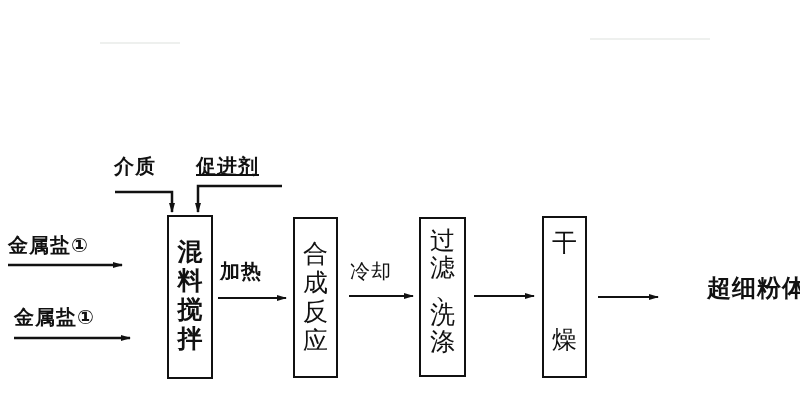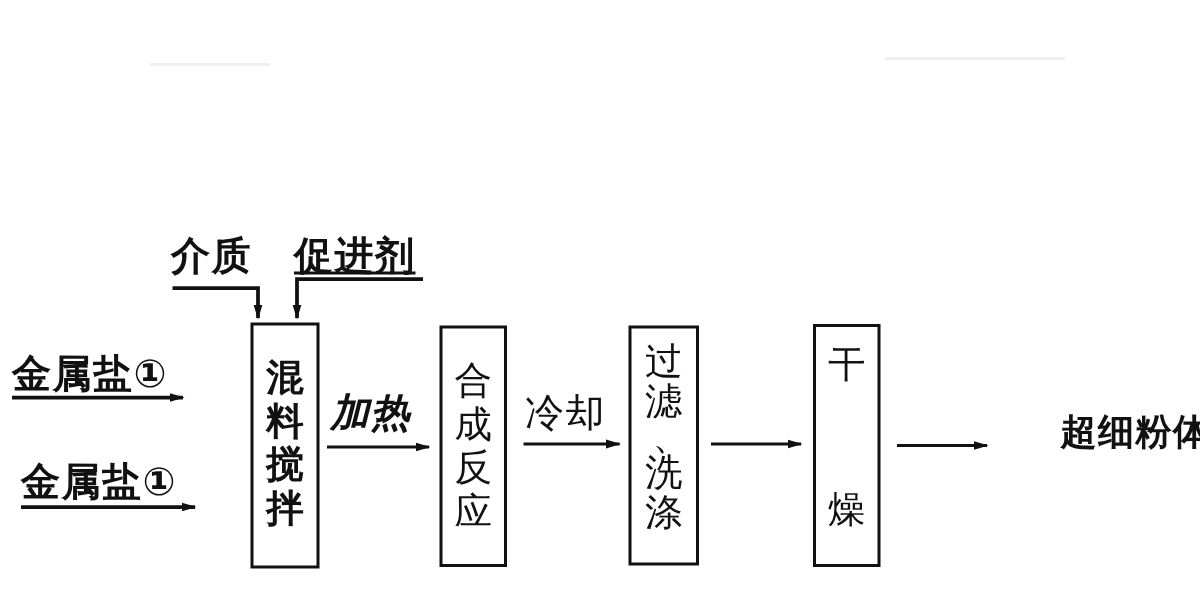--- a/index.html
+++ b/index.html
@@ -1,20 +1,20 @@
 <!DOCTYPE html>
 <html><head>
 <meta charset="utf-8">
 <style>
   html, body { margin:0; padding:0; }
   body { width:800px; height:405px; background:#ffffff; position:relative; overflow:hidden;
          font-family:"DejaVu Sans", sans-serif; color:#111; }
   .box { position:absolute; border:2.5px solid #111; box-sizing:border-box; background:#fff; }
   .vtext { position:absolute; left:0; right:0; text-align:center; font-size:25px; font-weight:bold; line-height:29px; }
-  .label { position:absolute; font-size:26px; font-weight:bold; white-space:nowrap; letter-spacing:1px; }
+  .label { position:absolute; font-size:20px; font-weight:bold; white-space:nowrap; letter-spacing:1px; }
   svg.lines { position:absolute; left:0; top:0; }
   .faint { position:absolute; background:#eef0ee; }
 </style>
 </head>
 <body>
 
 <div class="faint" style="left:100px;top:42px;width:80px;height:2px;"></div>
 <div class="faint" style="left:590px;top:38px;width:120px;height:2px;"></div>
 
 <svg class="lines" width="800" height="405">
@@ -44,21 +44,21 @@
 
 <div class="box" style="left:167px;top:215px;width:46px;height:164px;">
   <div class="vtext" style="top:20px;">
     <div>混</div>
     <div>料</div>
     <div>搅</div>
     <div>拌</div>
   </div>
 </div>
 
-<div class="label" style="left:220px;top:258px;font-style:italic;">加热</div>
+<div class="label" style="left:220px;top:258px;">加热</div>
 
 <div class="box" style="left:293px;top:217px;width:45px;height:161px;">
   <div class="vtext" style="top:20px;font-weight:normal;">
     <div>合</div>
     <div>成</div>
     <div>反</div>
     <div>应</div>
   </div>
 </div>
 

